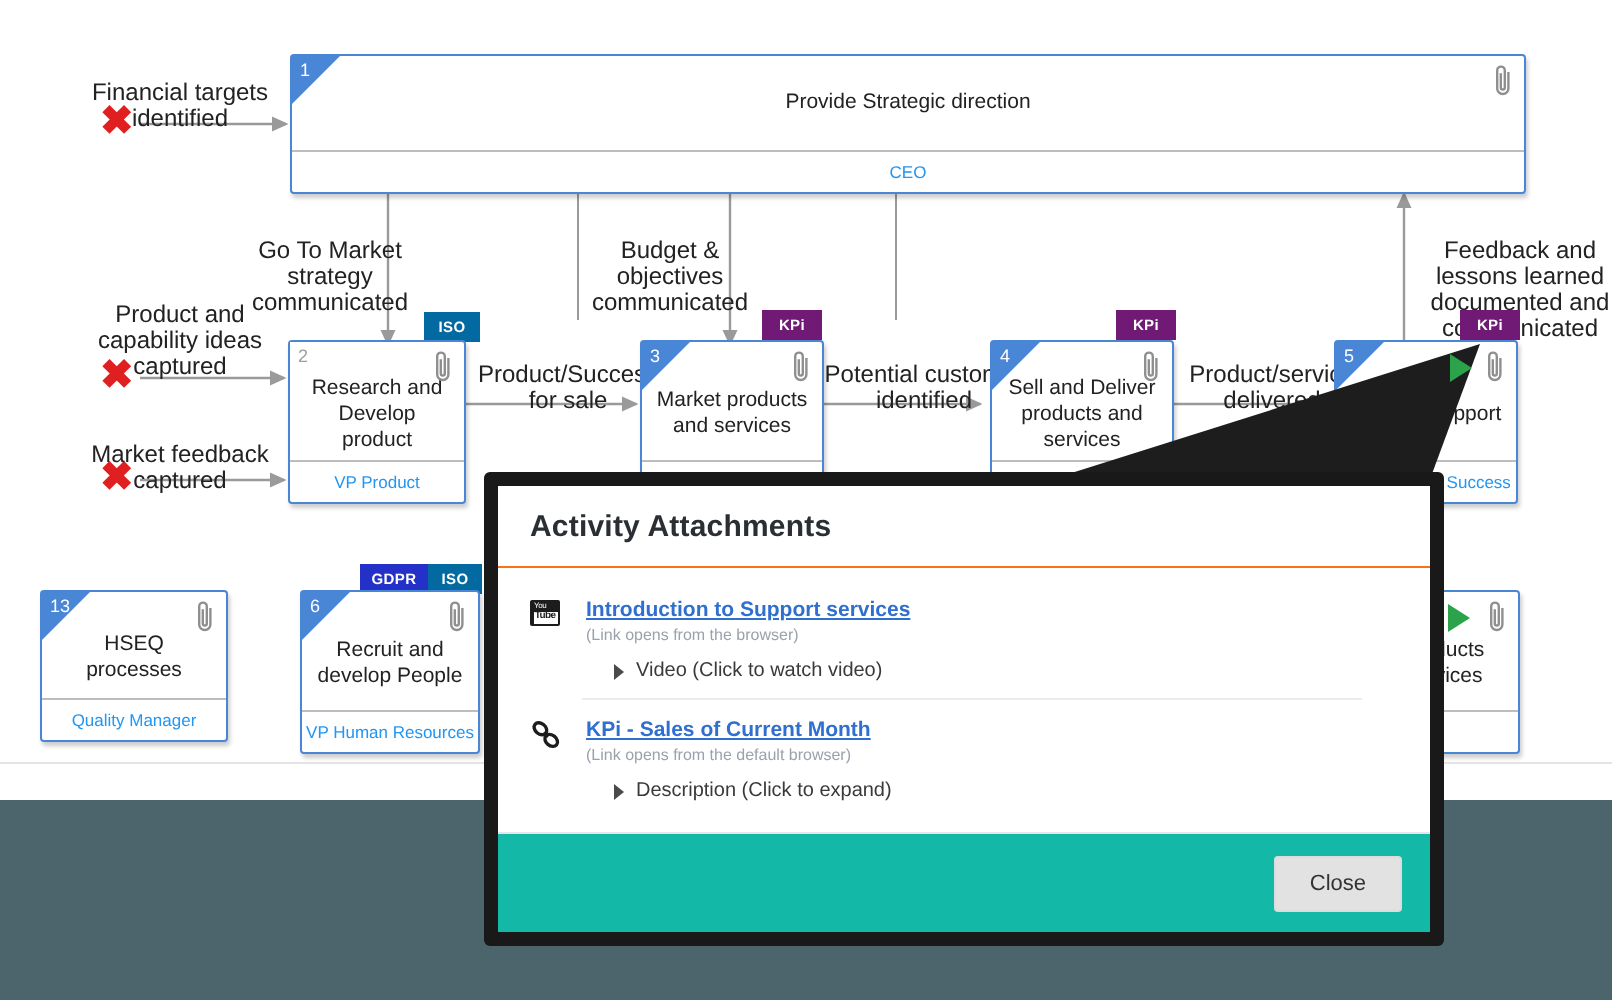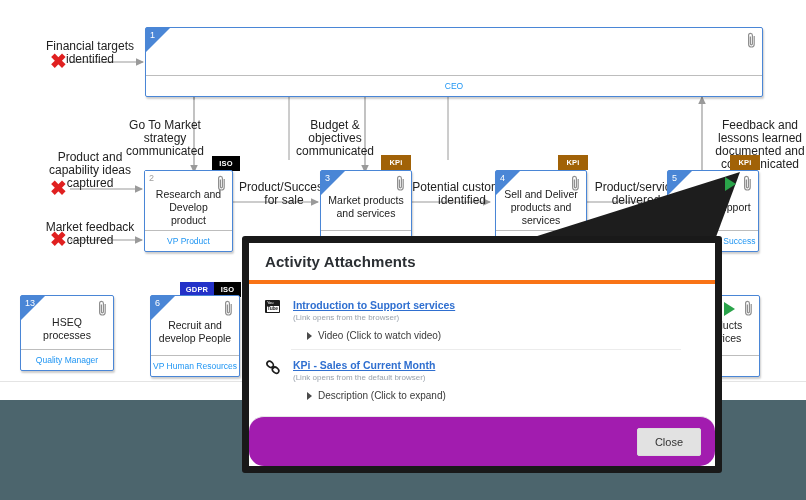--- a/index.html
+++ b/index.html
@@ -68,22 +68,22 @@
     font-size: 8.5px; color: #2196f3; white-space: nowrap; overflow: hidden;
   }
 
   
   .badge {
     position: absolute; height: 15px; min-width: 26px;
     display: flex; align-items: center; justify-content: center;
     font-size: 7.5px; font-weight: bold; color: #ffffff;
     letter-spacing: .2px; padding: 0 4px;
   }
-  .badge.iso  { background: #000000; }
-  .badge.kpi  { background: #a16207; }
+  .badge.iso  { background: #0369a1; }
+  .badge.kpi  { background: #701a75; }
   .badge.gdpr { background: #2331c8; }
 
   
   .flabel {
     position: absolute;
     font-size: 12px; color: #222222; line-height: 13px;
     text-align: center; white-space: pre-line; margin-top: 15px;
   }
 
   
@@ -106,21 +106,21 @@
     background: #ffffff;
     border: 7px solid #191919;
     border-radius: 3px;
     display: flex; flex-direction: column;
     overflow: hidden;
   }
   .modal-header {
     height: 41px; flex: 0 0 41px;
     display: flex; align-items: center;
     padding: 0 16px;
-    border-bottom: 4px solid #f97316;
+    border-bottom: 1px solid #f97316;
   }
   .modal-title {
     font-size: 15px; font-weight: bold; color: #2b2f33;
     letter-spacing: .1px;
   }
   .modal-body {
     flex: 1 1 auto; padding: 10px 32px 4px 16px; overflow: hidden;
   }
   .att {
     display: flex; align-items: flex-start;
@@ -146,25 +146,24 @@
   .tri {
     width: 0; height: 0;
     border-left: 5px solid #4a4a4a;
     border-top: 4px solid transparent;
     border-bottom: 4px solid transparent;
   }
   .att-row-label { font-size: 10px; color: #3a3a3a; }
 
   .modal-footer {
     height: 50px; flex: 0 0 50px;
-    background: #a21caf;
+    background: #14b8a6;
     border-top: 1px solid #e6e6e6;
     display: flex; align-items: center; justify-content: flex-end;
     padding-right: 14px;
-    border-radius: 15px;
   }
   .btn-close {
     background: #e2e2e2; border: 1px solid #dcdcdc; border-radius: 2px;
     font-size: 11px; color: #333333;
     padding: 7px 17px;
     cursor: pointer;
     font-family: "Liberation Sans", sans-serif;
   }
 
   
@@ -253,20 +252,21 @@
 identified</div>
     <div class="flabel" style="left:588px;top:166px;width:96px;">Product/service
 delivered</div>
 
     <div class="pbox big" style="left:145px;top:27px;width:618px;height:70px;">
       <div class="corner"></div>
       <div class="num">1</div>
       <svg class="clip" viewBox="0 0 11 18">
         <path d="M8.2,5 L8.2,13.2 a2.8,2.8 0 0 1 -5.6,0 L2.6,4.2 a1.9,1.9 0 0 1 3.8,0 L6.4,12.8 a1,1 0 0 1 -2,0 L4.4,5.6" fill="none" stroke="#8f8f8f" stroke-width="1.2"></path>
       </svg>
+      <div class="title">Provide Strategic direction</div>
       <div class="role">CEO</div>
     </div>
 
     <div class="badge iso" style="left:212px;top:156px;width:28px;">ISO</div>
     <div class="pbox num-grey" style="left:144px;top:170px;width:89px;height:82px;">
       <div class="corner" style="border-left-color:#ffffff;"></div>
       <div class="num" style="color:#9e9e9e;">2</div>
       <svg class="clip" viewBox="0 0 11 18">
         <path d="M8.2,5 L8.2,13.2 a2.8,2.8 0 0 1 -5.6,0 L2.6,4.2 a1.9,1.9 0 0 1 3.8,0 L6.4,12.8 a1,1 0 0 1 -2,0 L4.4,5.6" fill="none" stroke="#8f8f8f" stroke-width="1.2"></path>
       </svg>

